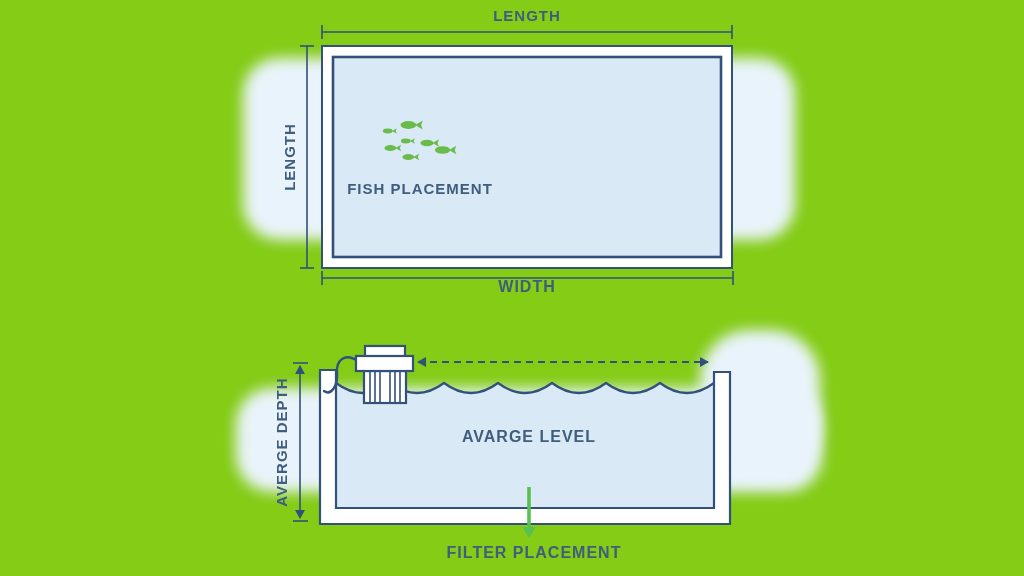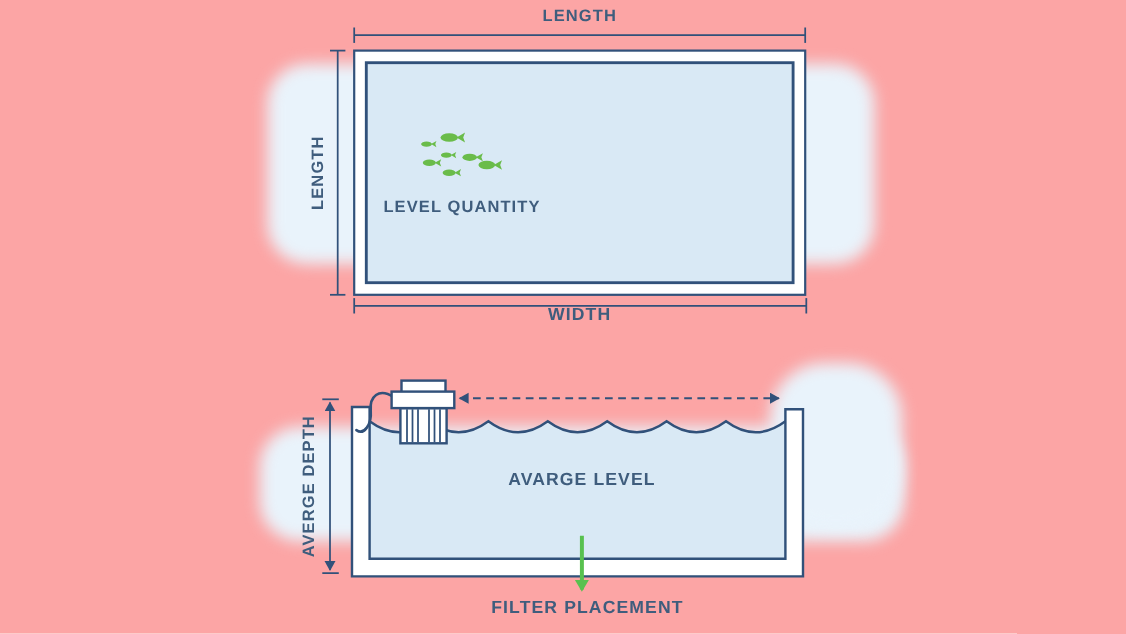--- a/index.html
+++ b/index.html
@@ -6,21 +6,21 @@
     --outline:#31517a;
     --text:#3f5d7d;
     --water:#d9e9f5;
     --wash:#e9f3fb;
     --fish_green:#6abc4a;
     --arrow_green:#58c14f;
     --white:#ffffff;
   }
   html,body{margin:0;padding:0;}
   body{background:#fff;font-family:"Liberation Sans", sans-serif;}
-  .canvas{position:relative;width:1024px;height:576px;background:#fca5a5;overflow:hidden;}
+  .canvas{position:relative;width:1024px;height:576px;background:#84cc16;overflow:hidden;}
   .wash{position:absolute;background:var(--wash);filter:blur(7px);border-radius:36px;}
   .wash.w1{left:243px;top:58px;width:552px;height:182px;}
   .wash.w2{left:236px;top:388px;width:586px;height:104px;}
   .wash.w3{left:700px;top:330px;width:120px;height:150px;border-radius:50px;}
   svg.scene{position:absolute;left:0;top:0;}
   .dim{stroke:var(--outline);stroke-width:1.6;}
   .dash{stroke:var(--outline);stroke-width:1.8;stroke-dasharray:7 5;}
   .outer{fill:#ffffff;stroke:var(--outline);stroke-width:2;}
   .inner{fill:var(--water);stroke:var(--outline);stroke-width:2.6;}
   .tank{fill:#ffffff;stroke:var(--outline);stroke-width:2.2;stroke-linejoin:miter;}
@@ -126,17 +126,17 @@
         <rect class="filt" x="356" y="356" width="57" height="15"></rect>
       </g>
 
       <line class="greenline" x1="529" y1="487" x2="529" y2="536" marker-end="url(#ah-green)"></line>
     </g>
   </svg>
 
   <div class="lbl" style="left:527px;top:15px;">LENGTH</div>
   <div class="lbl vert" style="left:289px;top:157px;">LENGTH</div>
   <div class="lbl big" style="left:527px;top:287px;">WIDTH</div>
-  <div class="lbl" style="left:420px;top:188px;">LEVEL QUANTITY</div>
+  <div class="lbl" style="left:420px;top:188px;">FISH PLACEMENT</div>
   <div class="lbl vert" style="left:281px;top:442px;">AVERGE DEPTH</div>
   <div class="lbl big" style="left:534px;top:553px;">FILTER PLACEMENT</div>
   <div class="lbl big" style="left:529px;top:437px;">AVARGE LEVEL</div>
 </div>
 
 </body></html>

